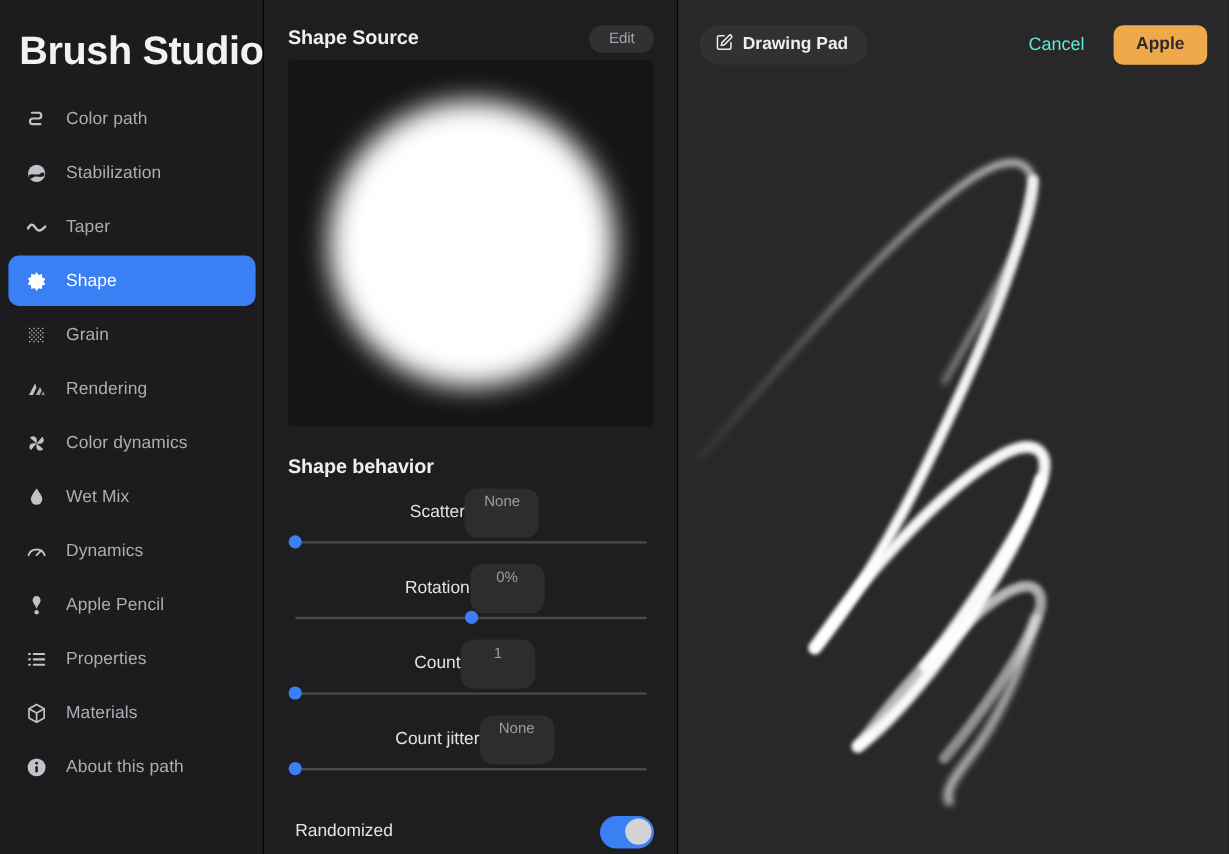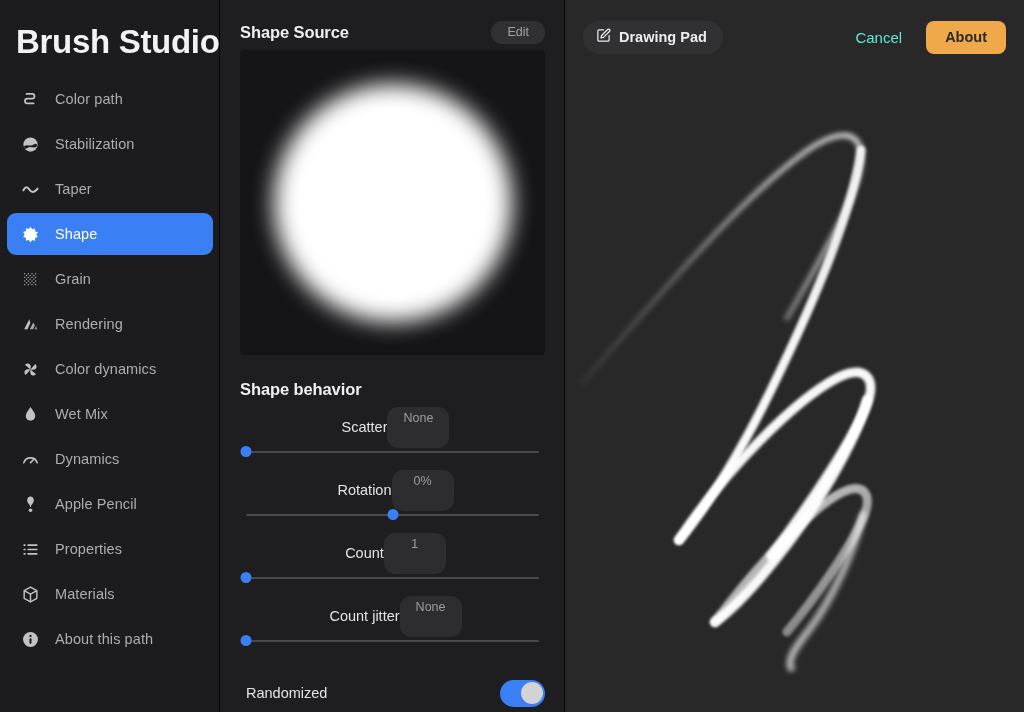--- a/index.html
+++ b/index.html
@@ -551,17 +551,17 @@
         <span>
           <svg width="15" height="15" viewBox="0 0 24 24" fill="none" stroke="#EDEDEF" stroke-width="2" stroke-linecap="round" stroke-linejoin="round">
             <path d="M12 3H5a2 2 0 0 0-2 2v14a2 2 0 0 0 2 2h14a2 2 0 0 0 2-2v-7"></path>
             <path d="M18.5 2.5a2.1 2.1 0 0 1 3 3L12 15l-4 1 1-4 9.5-9.5z"></path>
           </svg>
         </span>
         <span class="pad-btn-label">Drawing Pad</span>
       </button>
       <div class="topbar-spacer"></div>
       <button class="cancel-btn">Cancel</button>
-      <button class="done-btn">About</button>
+      <button class="done-btn">Apple</button>
     </div>
 
   </section>
 </div>
 
 </body></html>

